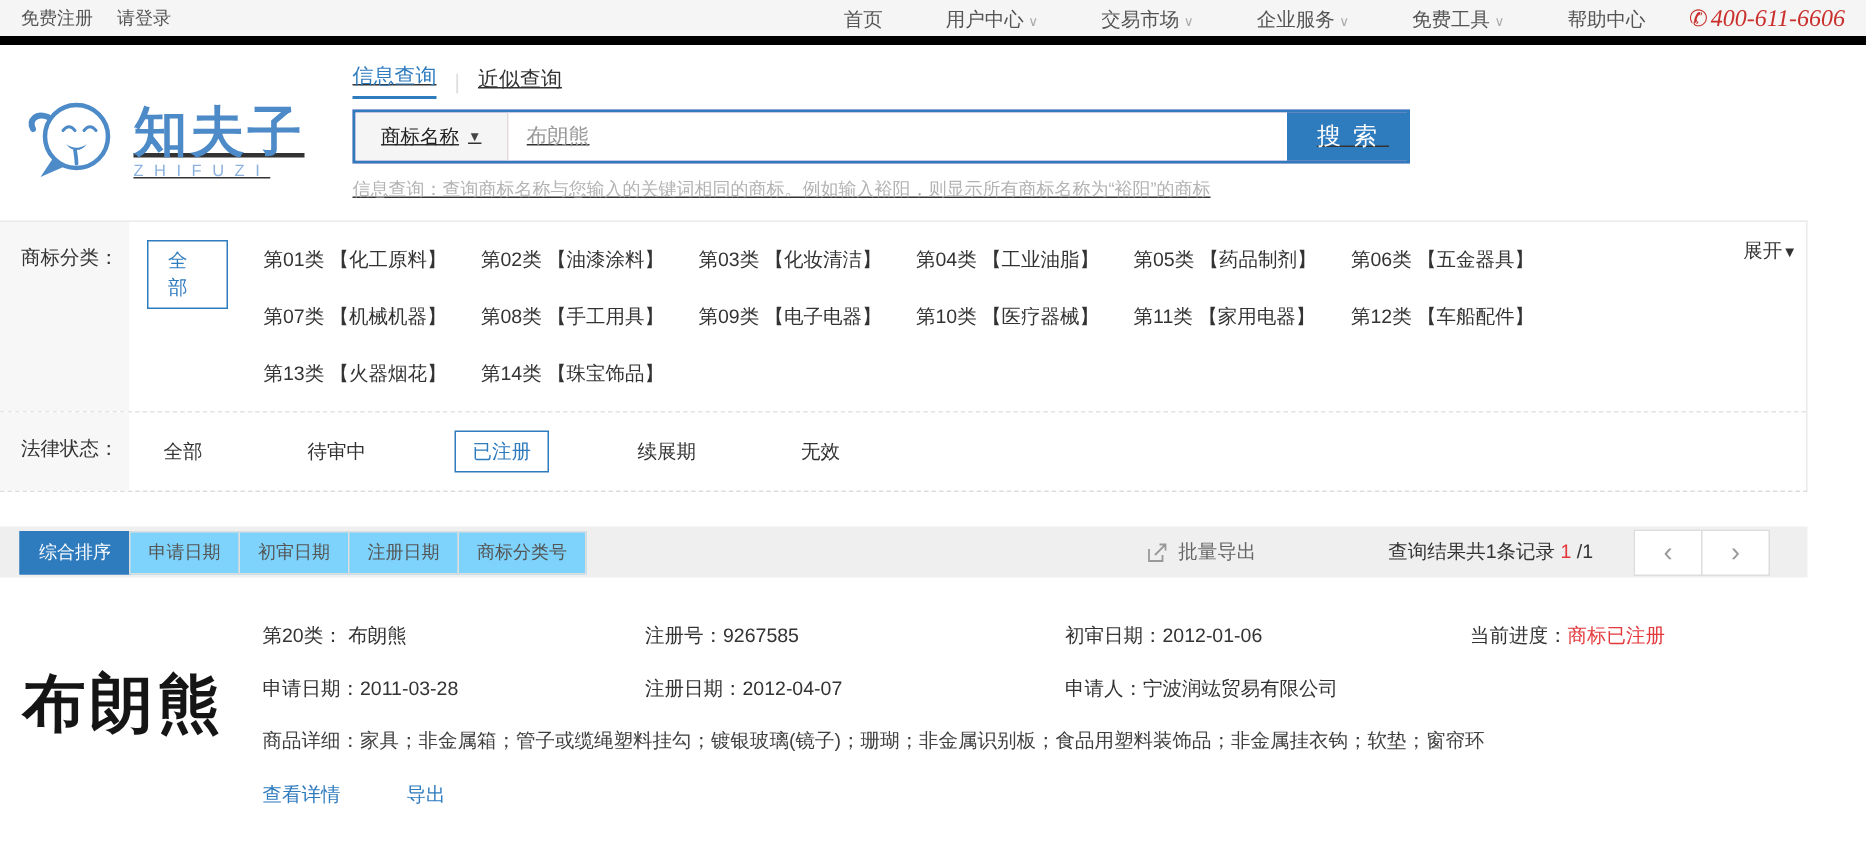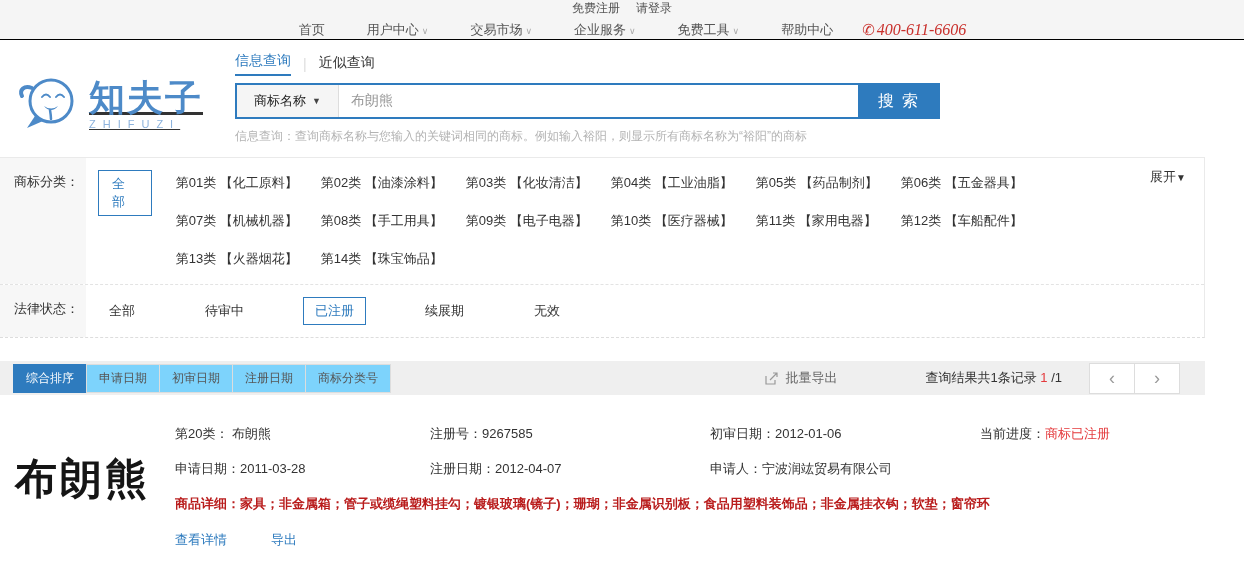--- a/index.html
+++ b/index.html
@@ -4,39 +4,39 @@
 <style>
   * { box-sizing: border-box; margin: 0; padding: 0; }
   body {
     width: 1244px; height: 564px; background: #fff; color: #333;
     font-family: "Liberation Sans", sans-serif; font-size: 13px; overflow: hidden;
   }
   a { text-decoration: none; color: inherit; cursor: pointer; }
 
   
   .topbar {
-    height: 40px; background: #f5f5f5; border-bottom: 1px solid #000000;
-    display: flex; align-items: center; justify-content: space-between; padding: 0 14px; flex-direction: column;
+    height: 30px; background: #f5f5f5; border-bottom: 6px solid #000000;
+    display: flex; align-items: center; justify-content: space-between; padding: 0 14px;
   }
   .topbar-left { display: flex; gap: 16px; font-size: 12px; color: #555; }
   .topbar-right { display: flex; align-items: flex-end; }
   .nav-item { font-size: 13px; color: #555; padding: 0 21px; white-space: nowrap; }
   .nav-caret { font-size: 9px; color: #aaa; margin-left: 3px; }
   .phone { color: #c9302c; font-family: "Liberation Serif", serif; font-style: italic;
            font-size: 16px; margin-left: 8px; white-space: nowrap; }
   .phone-icon { font-style: normal; font-size: 15px; margin-right: 2px; }
 
   
   .header { display: flex; padding: 12px 0 0 15px; height: 117px; }
   .logo { display: flex; align-items: center; width: 220px; text-decoration: underline; }
   .logo-text { margin-left: 8px; }
   .logo-name { font-size: 36px; font-weight: bold; color: #4d8ac8; line-height: 1.05; letter-spacing: 2px; }
   .logo-sub { font-size: 11px; color: #8db3dd; letter-spacing: 7px; margin-top: 2px; }
 
-  .search-col { width: 705px; }
+  .search-col { width: 705px; text-decoration: underline; }
   .tabs { display: flex; align-items: flex-end; height: 24px; font-size: 14px; }
   .tab { color: #333; padding-bottom: 4px; }
   .tab.active { color: #2e7bbe; border-bottom: 2px solid #2e7bbe; }
   .tab-sep { color: #ddd; margin: 0 12px; padding-bottom: 4px; }
 
   .search-box { display: flex; border: 2px solid #2e7bbe; height: 36px; margin-top: 7px; background: #f9a8d4; }
   .select-box { width: 102px; background: #f5f5f5; border-right: 1px solid #ddd;
     display: flex; align-items: center; justify-content: center; gap: 6px; color: #222; cursor: pointer; }
   .select-caret { font-size: 9px; color: #444; }
   .search-input { flex: 1; border: none; outline: none; padding: 0 12px; font-size: 14px; color: #999;
@@ -49,21 +49,21 @@
   .filter-box { width: 1205px; border: 1px solid #eaeaea; border-left: none; border-bottom: 1px dashed #ddd;
     position: relative; }
   .filter-row { display: flex; }
   .filter-row + .filter-row { border-top: 1px dashed #e3e3e3; }
   .filter-label { width: 86px; background: #f7f7f7; padding: 15px 0 0 14px; color: #333; flex-shrink: 0; }
   .filter-content { flex: 1; padding: 6px 40px 6px 12px; display: flex; align-items: flex-start; }
   .cat-all { border: 1px solid #2e7bbe; color: #2e7bbe; padding: 4px 13px; margin: 6px 24px 0 0;
     display: inline-block; cursor: pointer; }
   .cat-items { display: flex; flex-wrap: wrap; width: 1020px; }
   .cat-item { width: 145px; padding: 10px 0; white-space: nowrap; cursor: pointer; color: #333; }
-  .expand-btn { position: absolute; top: 10px; right: 18px; color: #333; cursor: pointer; white-space: nowrap; }
+  .expand-btn { position: absolute; top: 10px; right: 6px; color: #333; cursor: pointer; white-space: nowrap; }
   .expand-caret { font-size: 10px; }
   .status-content { display: flex; align-items: center; padding: 12px 0 12px 12px; }
   .status-opt { padding: 4px 11px; margin-right: 48px; cursor: pointer; color: #333; }
   .status-opt.active { border: 1px solid #2e7bbe; color: #2e7bbe; }
 
   
   .sortbar { width: 1205px; height: 34px; background: #efefef; margin-top: 23px;
     display: flex; align-items: center; }
   .sort-group { display: flex; margin-left: 14px; }
   .sort-btn { height: 29px; line-height: 27px; padding: 0 12px; background: #7dd3fc;
@@ -79,21 +79,21 @@
     display: flex; align-items: center; justify-content: center; color: #999; font-size: 18px; cursor: pointer; }
 
   
   .result { display: flex; padding: 26px 0 0 15px; }
   .mark-text { width: 160px; font-size: 42px; font-weight: bold; color: #151515; letter-spacing: 3px;
     margin-top: 30px; font-family: "DejaVu Sans", sans-serif; flex-shrink: 0; }
   .info { flex: 1; padding-top: 4px; }
   .info-row { display: flex; margin-bottom: 17px; }
   .cell1 { width: 255px; } .cell2 { width: 280px; } .cell3 { width: 270px; } .cell4 { flex: 1; }
   .red { color: #e4393c; }
-  .goods { color: #b91c1c; margin-bottom: 18px; font-weight: bold; }
+  .goods { color: #404040; margin-bottom: 18px; }
   .links { display: flex; gap: 44px; }
   .link { color: #2e7bbe; cursor: pointer; }
 </style>
 </head>
 <body>
 
 <div class="topbar">
   <div class="topbar-left">
     <a>免费注册</a>
     <a>请登录</a>

